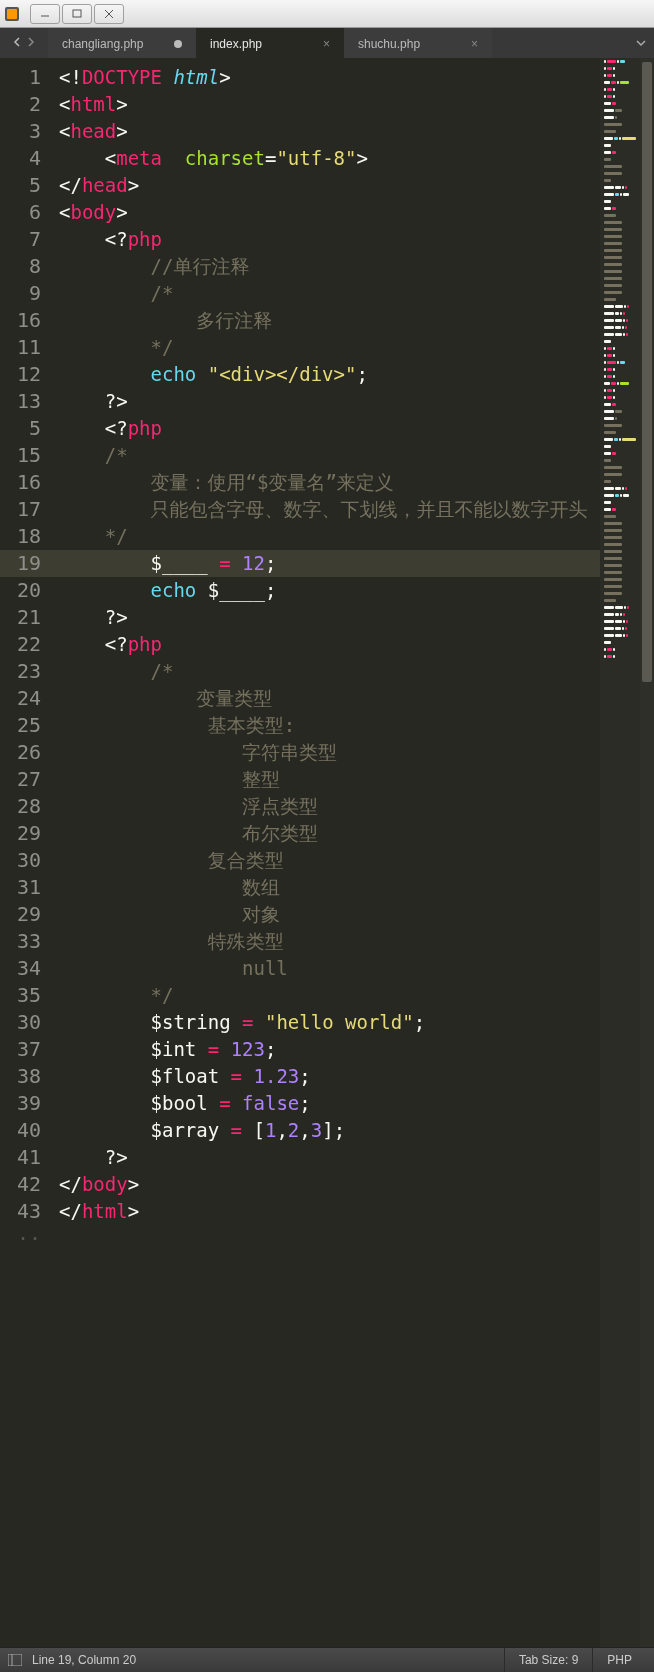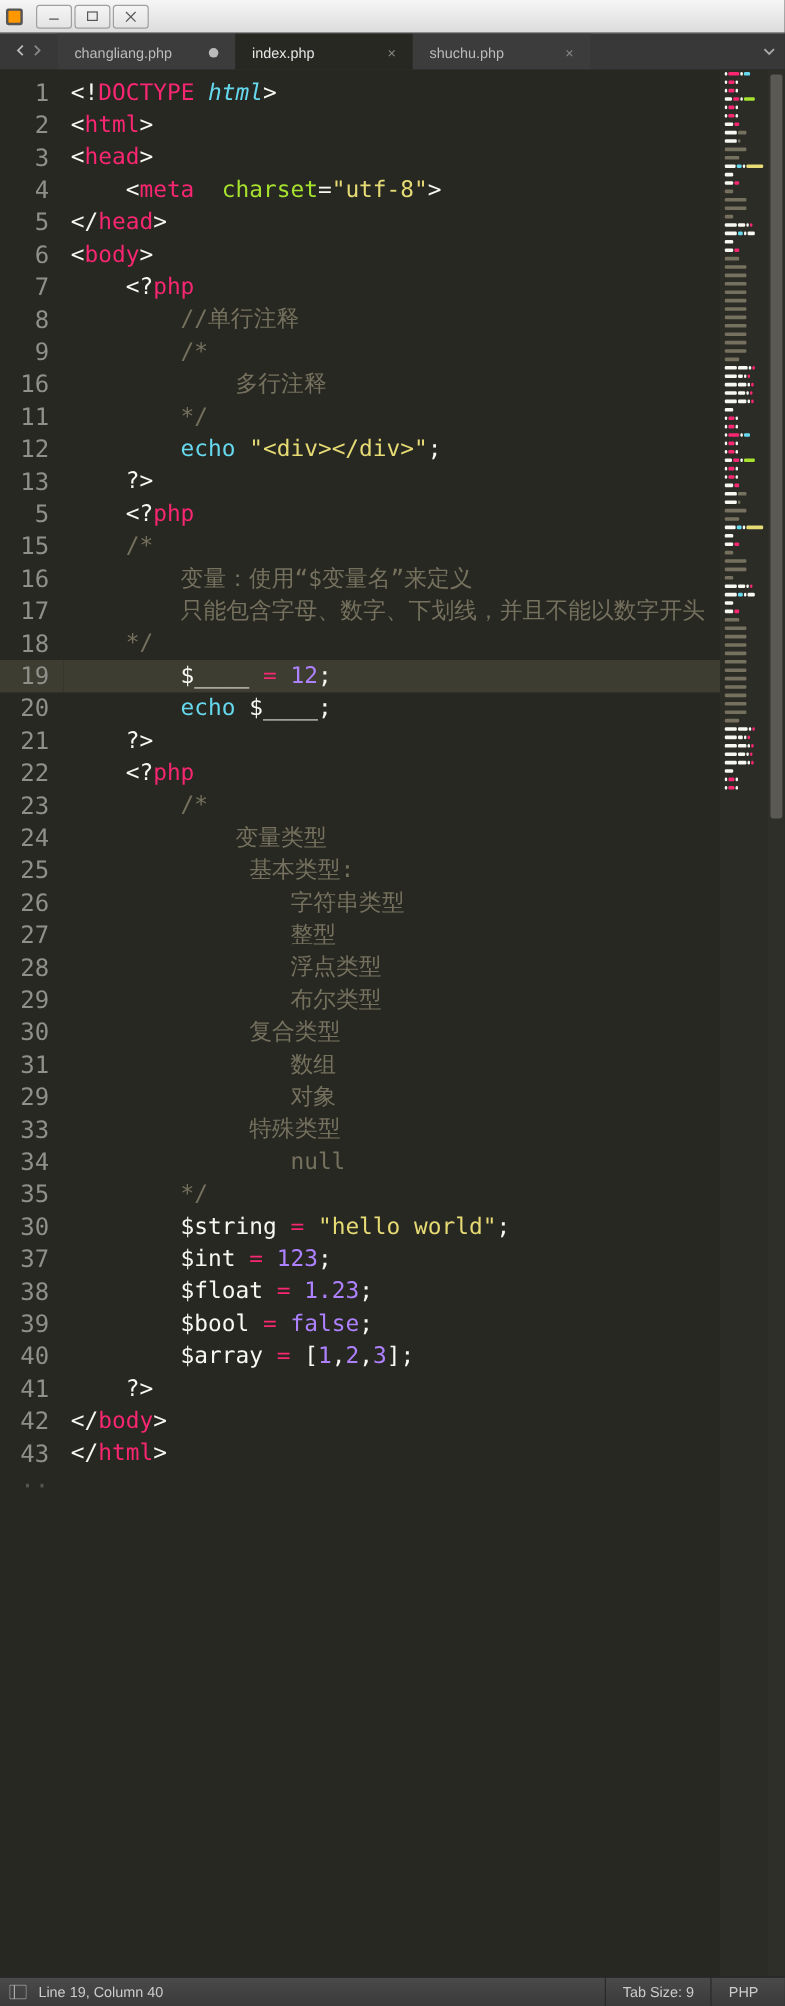--- a/index.html
+++ b/index.html
@@ -522,19 +522,19 @@
     </div>
   </div>
 
   <div class="statusbar">
     <span class="sb-icon">
       <svg width="14" height="12" viewBox="0 0 14 12">
           <rect x="0" y="0" width="14" height="12" rx="1" fill="none" stroke="#aaa" stroke-width="1"></rect>
           <line x1="4" y1="0" x2="4" y2="12" stroke="#aaa" stroke-width="1"></line>
         </svg>
     </span>
-    <span>Line 19, Column 40</span>
+    <span>Line 19, Column 20</span>
     <span class="sb-spacer"></span>
     <span class="sb-seg">Tab Size: 9</span>
     <span class="sb-seg">PHP</span>
   </div>
 
 </div>
 
 </body></html>

